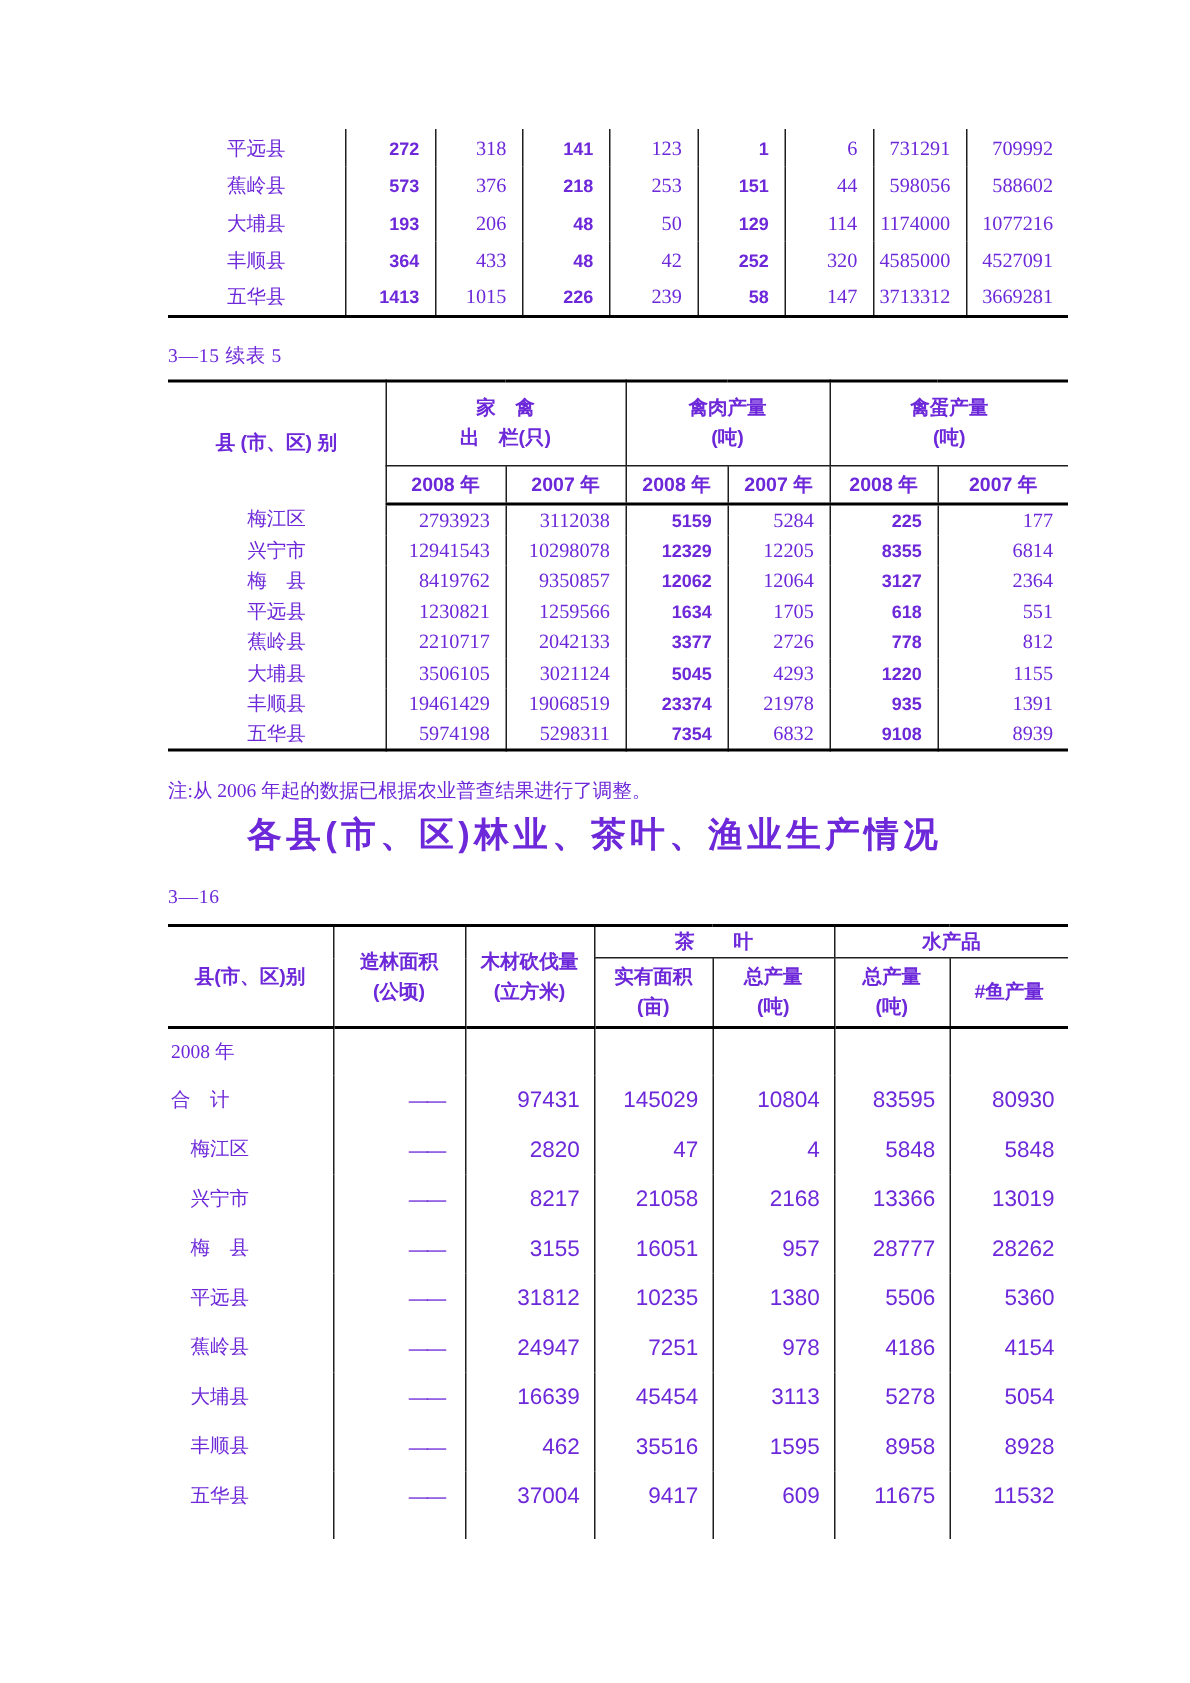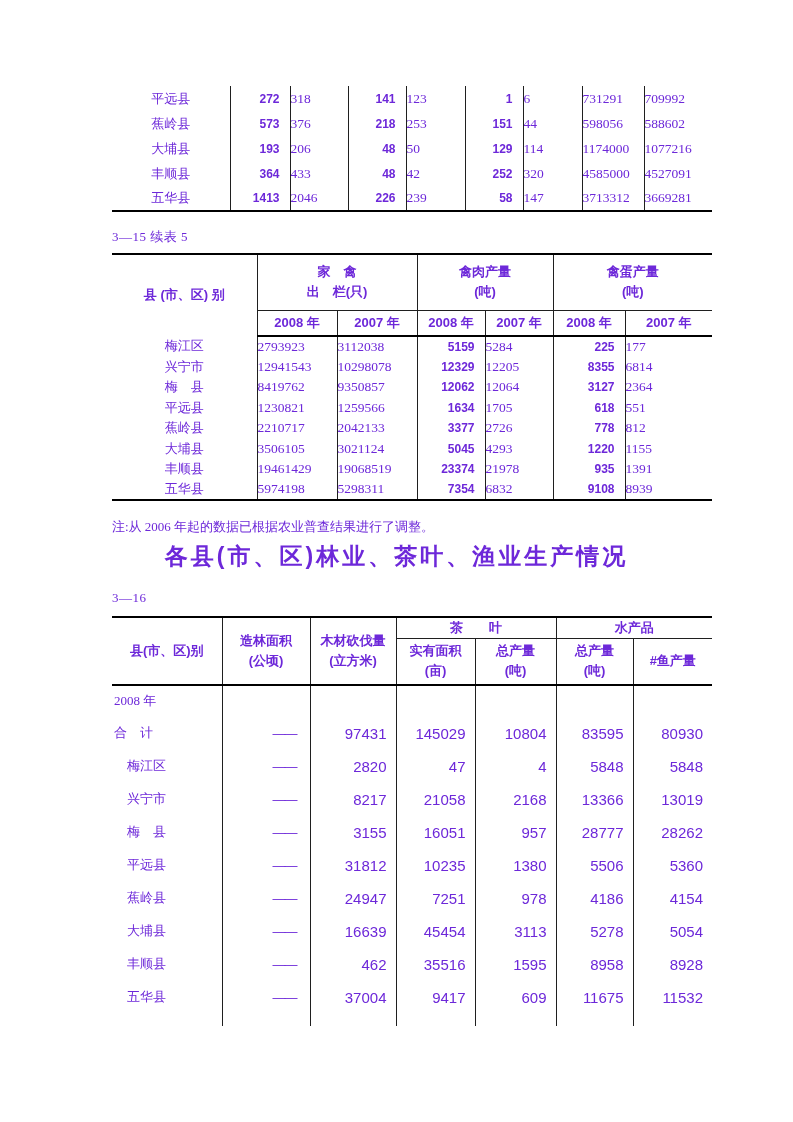--- a/index.html
+++ b/index.html
@@ -22,21 +22,21 @@
   
   .t3{border-top:2.5px solid #000;}
   .t3 tr.hrow1{height:20px;}
   .t3 tr.hrow2{height:46px;}
   .t3 tbody tr.yearrow{height:32px;}
   .t3 tbody tr.drow{height:33px;}
   .t3 tbody tr.tailrow{height:12px;}
   
   .lbl{font-family:"Liberation Serif", serif;font-size:13px;text-align:center;}
   .t3lbl{font-family:"Liberation Serif", serif;font-size:13px;text-align:left;padding-left:2px;}
-  .ns{font-family:"Liberation Serif", serif;font-size:13.5px;text-align:left;padding-right:10px;}
+  .ns{font-family:"Liberation Serif", serif;font-size:13.5px;text-align:right;padding-right:10px;}
   .nb{font-family:"Liberation Sans", sans-serif;font-weight:700;font-size:12px;text-align:right;padding-right:10px;}
   .n3{font-family:"Liberation Sans", sans-serif;font-size:15px;text-align:right;padding-right:9px;}
   .dash{font-family:"Liberation Sans", sans-serif;font-size:13px;text-align:right;padding-right:13px;letter-spacing:-1px;}
   .hcell{font-family:"Liberation Sans", sans-serif;font-weight:700;font-size:13px;text-align:center;vertical-align:middle;line-height:1.55;}
   .caption{font-family:"Liberation Serif", serif;font-size:13px;letter-spacing:0.5px;}
   .note{font-family:"Liberation Serif", serif;font-size:13px;margin-top:12px;}
   .title{font-family:"Liberation Sans", sans-serif;font-weight:700;font-size:23px;letter-spacing:3px;text-align:center;width:793px;}
 </style>
 </head>
 <body>
@@ -97,21 +97,21 @@
         <td class="nb vr">48</td>
         <td class="ns vr">42</td>
         <td class="nb vr">252</td>
         <td class="ns vr">320</td>
         <td class="ns vr">4585000</td>
         <td class="ns">4527091</td>
       </tr>
         <tr>
         <td class="lbl vr">五华县</td>
         <td class="nb vr">1413</td>
-        <td class="ns vr">2046</td>
+        <td class="ns vr">1015</td>
         <td class="nb vr">226</td>
         <td class="ns vr">239</td>
         <td class="nb vr">58</td>
         <td class="ns vr">147</td>
         <td class="ns vr">3713312</td>
         <td class="ns">3669281</td>
       </tr>
       </tbody>
   </table>
 

